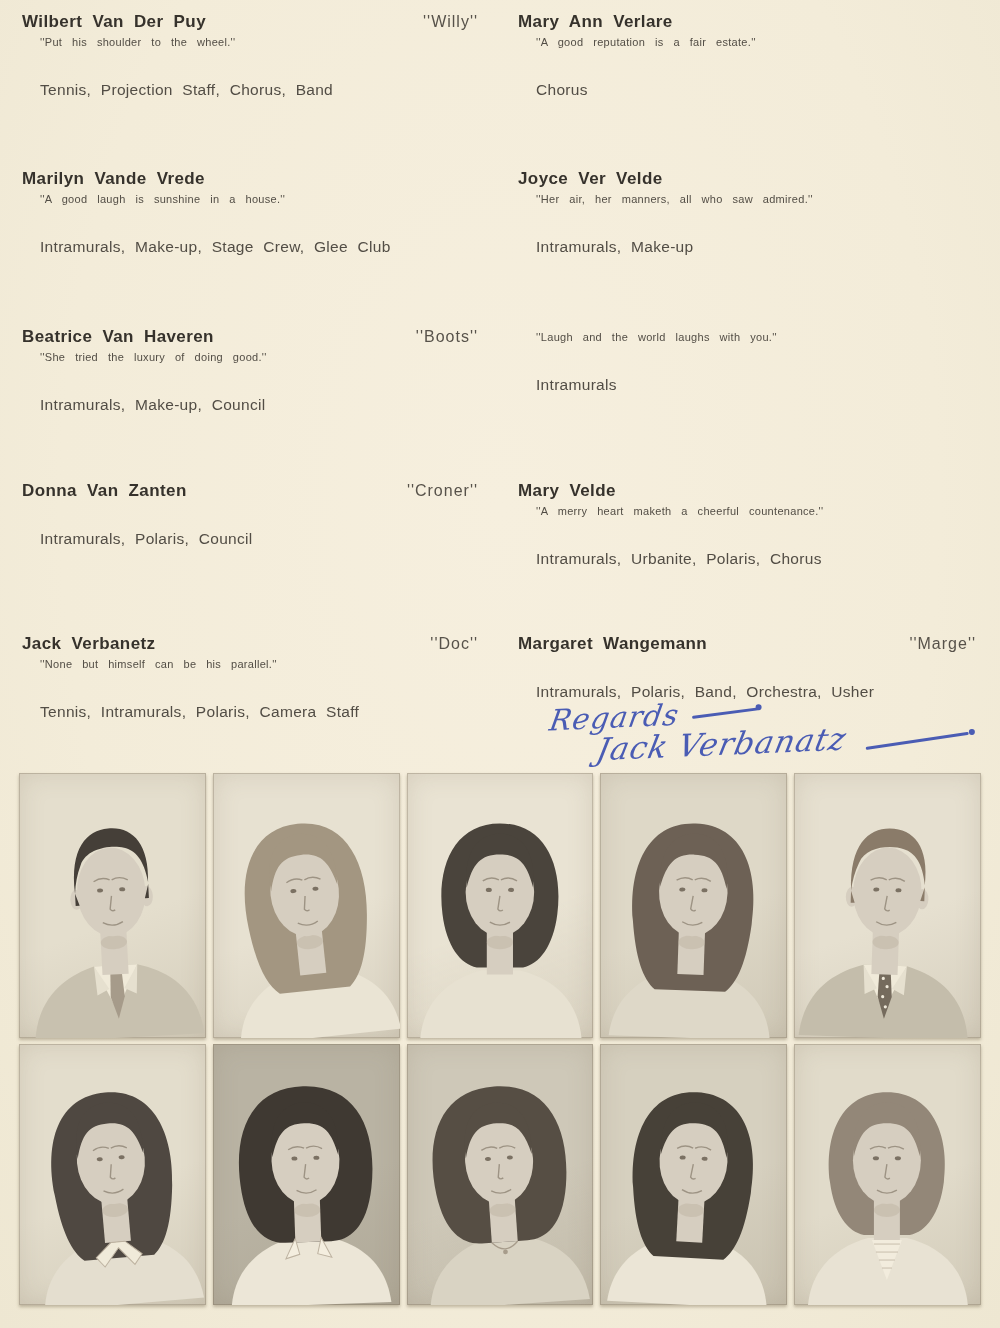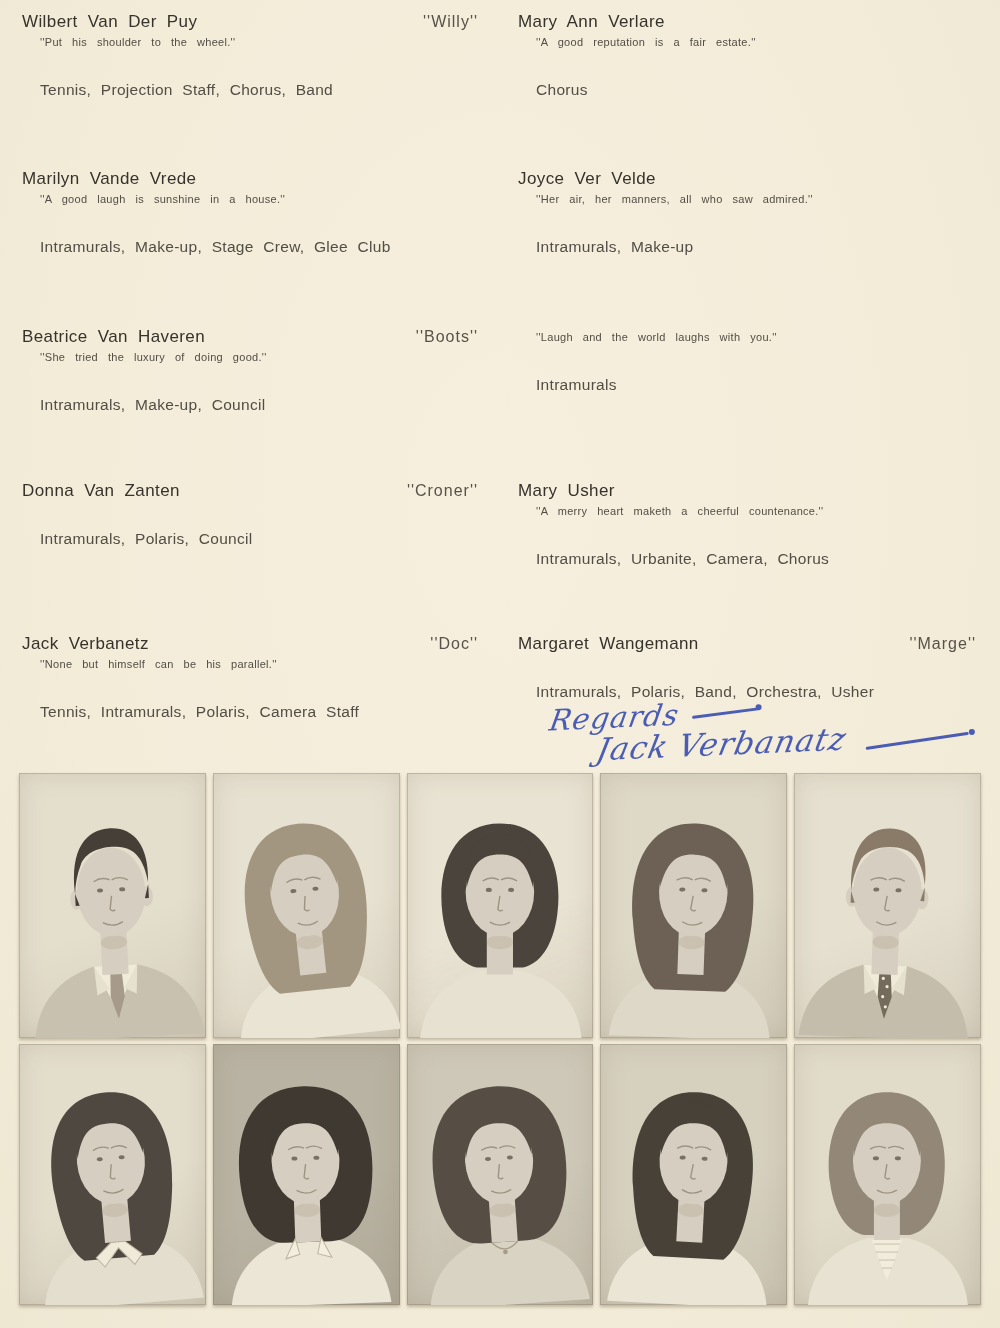--- a/index.html
+++ b/index.html
@@ -5,21 +5,21 @@
   html,body{margin:0;padding:0;background:#d8d2c2;}
   .page{
     position:relative; width:1000px; height:1328px; overflow:hidden;
     background:radial-gradient(ellipse at 50% 38%, #f6efde 0%, #f3ecd9 62%, #eee7d2 100%);
     font-family:"Liberation Sans", sans-serif;
     -webkit-font-smoothing:antialiased;
   }
   .entry{position:absolute;}
   .entry-head{display:flex; justify-content:space-between; align-items:baseline; line-height:20px;}
   .student-name{
-    font-size:17px; font-weight:400; color:#36322c;
+    font-size:17px; font-weight:700; color:#36322c;
     letter-spacing:.4px; word-spacing:5px; white-space:nowrap;
   }
   .student-nickname{
     font-size:16px; font-weight:400; color:#57524a; letter-spacing:1px; white-space:nowrap;
   }
   .student-quote{
     padding-left:18px;
     font-size:11px; color:#524d45; letter-spacing:.3px; word-spacing:6.5px; line-height:20px;
   }
   .student-activities{
@@ -110,25 +110,25 @@
   <div class="entry" style="left:22px; top:481px; width:456px">
     <div class="entry-head">
       <span class="student-name">Donna Van Zanten</span>
       <span class="student-nickname">''Croner''</span>
     </div>
     <div class="student-activities">Intramurals, Polaris, Council</div>
   </div>
 
   <div class="entry" style="left:518px; top:481px; width:458px">
     <div class="entry-head">
-      <span class="student-name">Mary Usher</span>
+      <span class="student-name">Mary Velde</span>
       <span class="student-nickname"></span>
     </div>
     <div class="student-quote">''A merry heart maketh a cheerful countenance.''</div>
-    <div class="student-activities">Intramurals, Urbanite, Camera, Chorus</div>
+    <div class="student-activities">Intramurals, Urbanite, Polaris, Chorus</div>
   </div>
 
   <div class="entry" style="left:22px; top:634px; width:456px">
     <div class="entry-head">
       <span class="student-name">Jack Verbanetz</span>
       <span class="student-nickname">''Doc''</span>
     </div>
     <div class="student-quote">''None but himself can be his parallel.''</div>
     <div class="student-activities">Tennis, Intramurals, Polaris, Camera Staff</div>
   </div>

